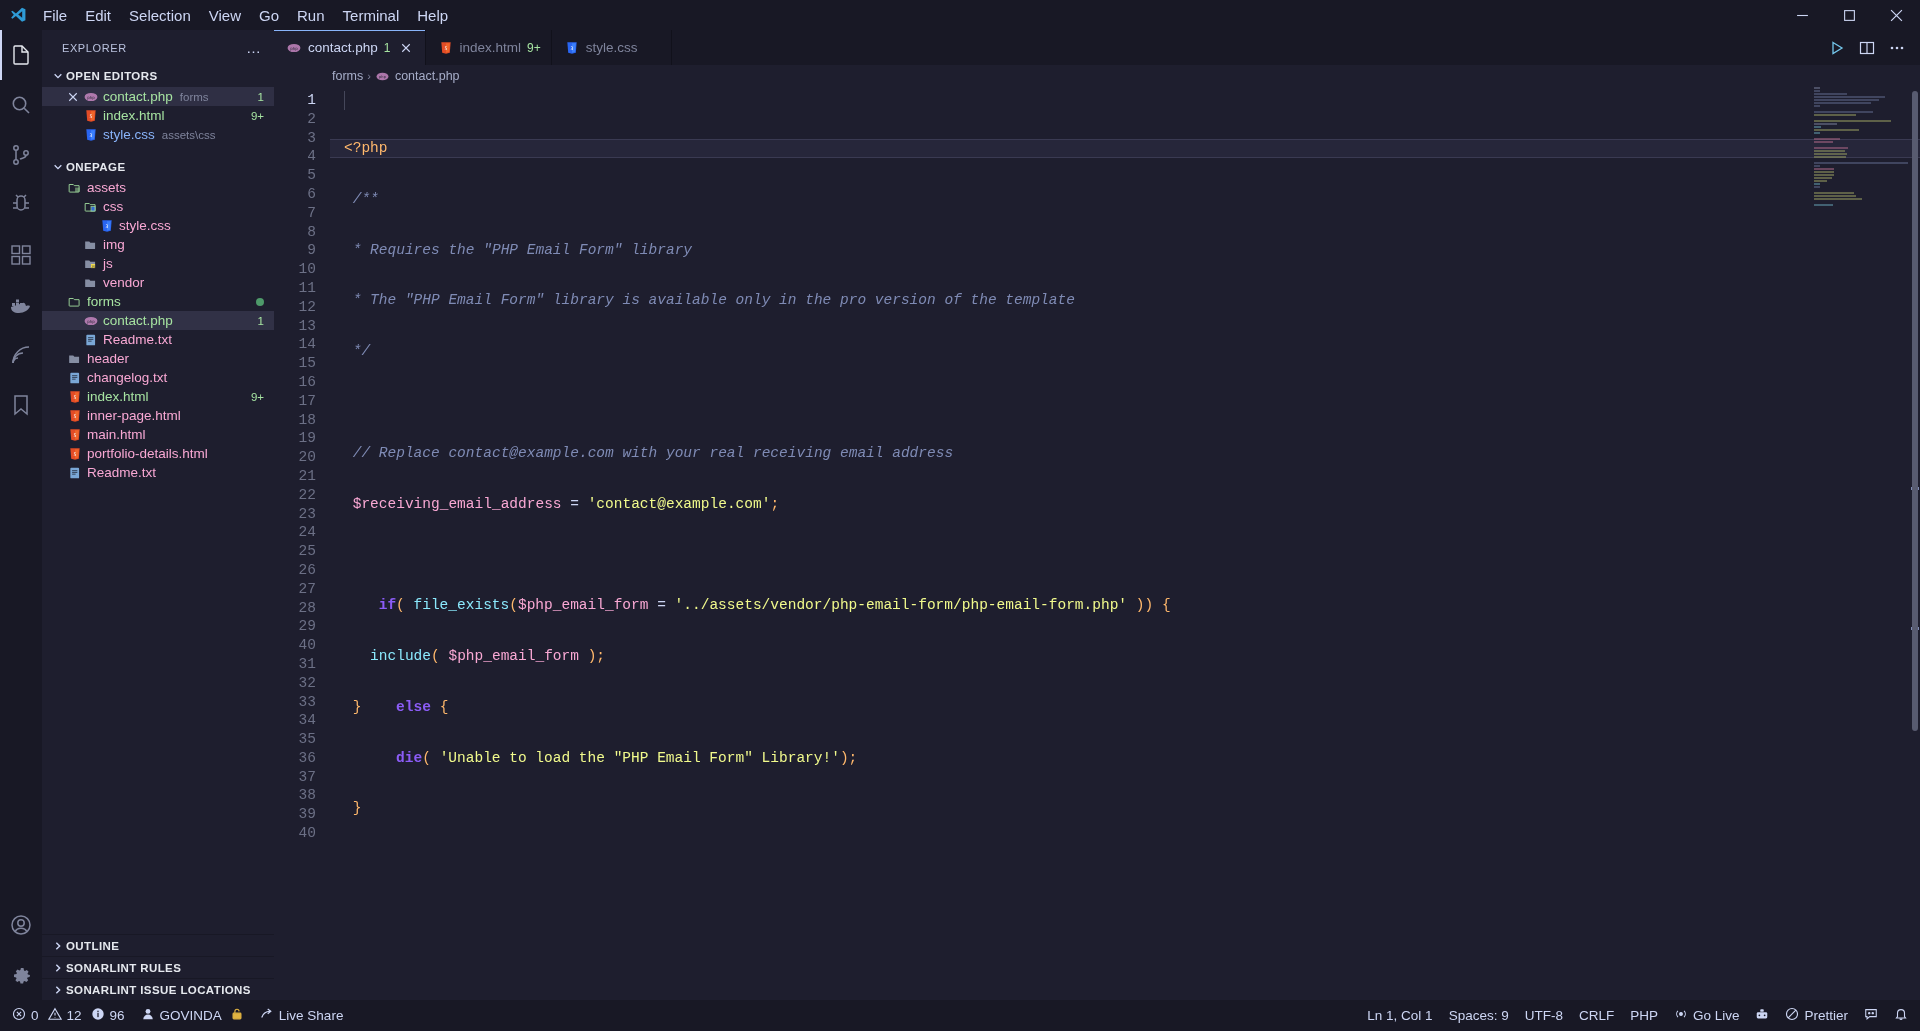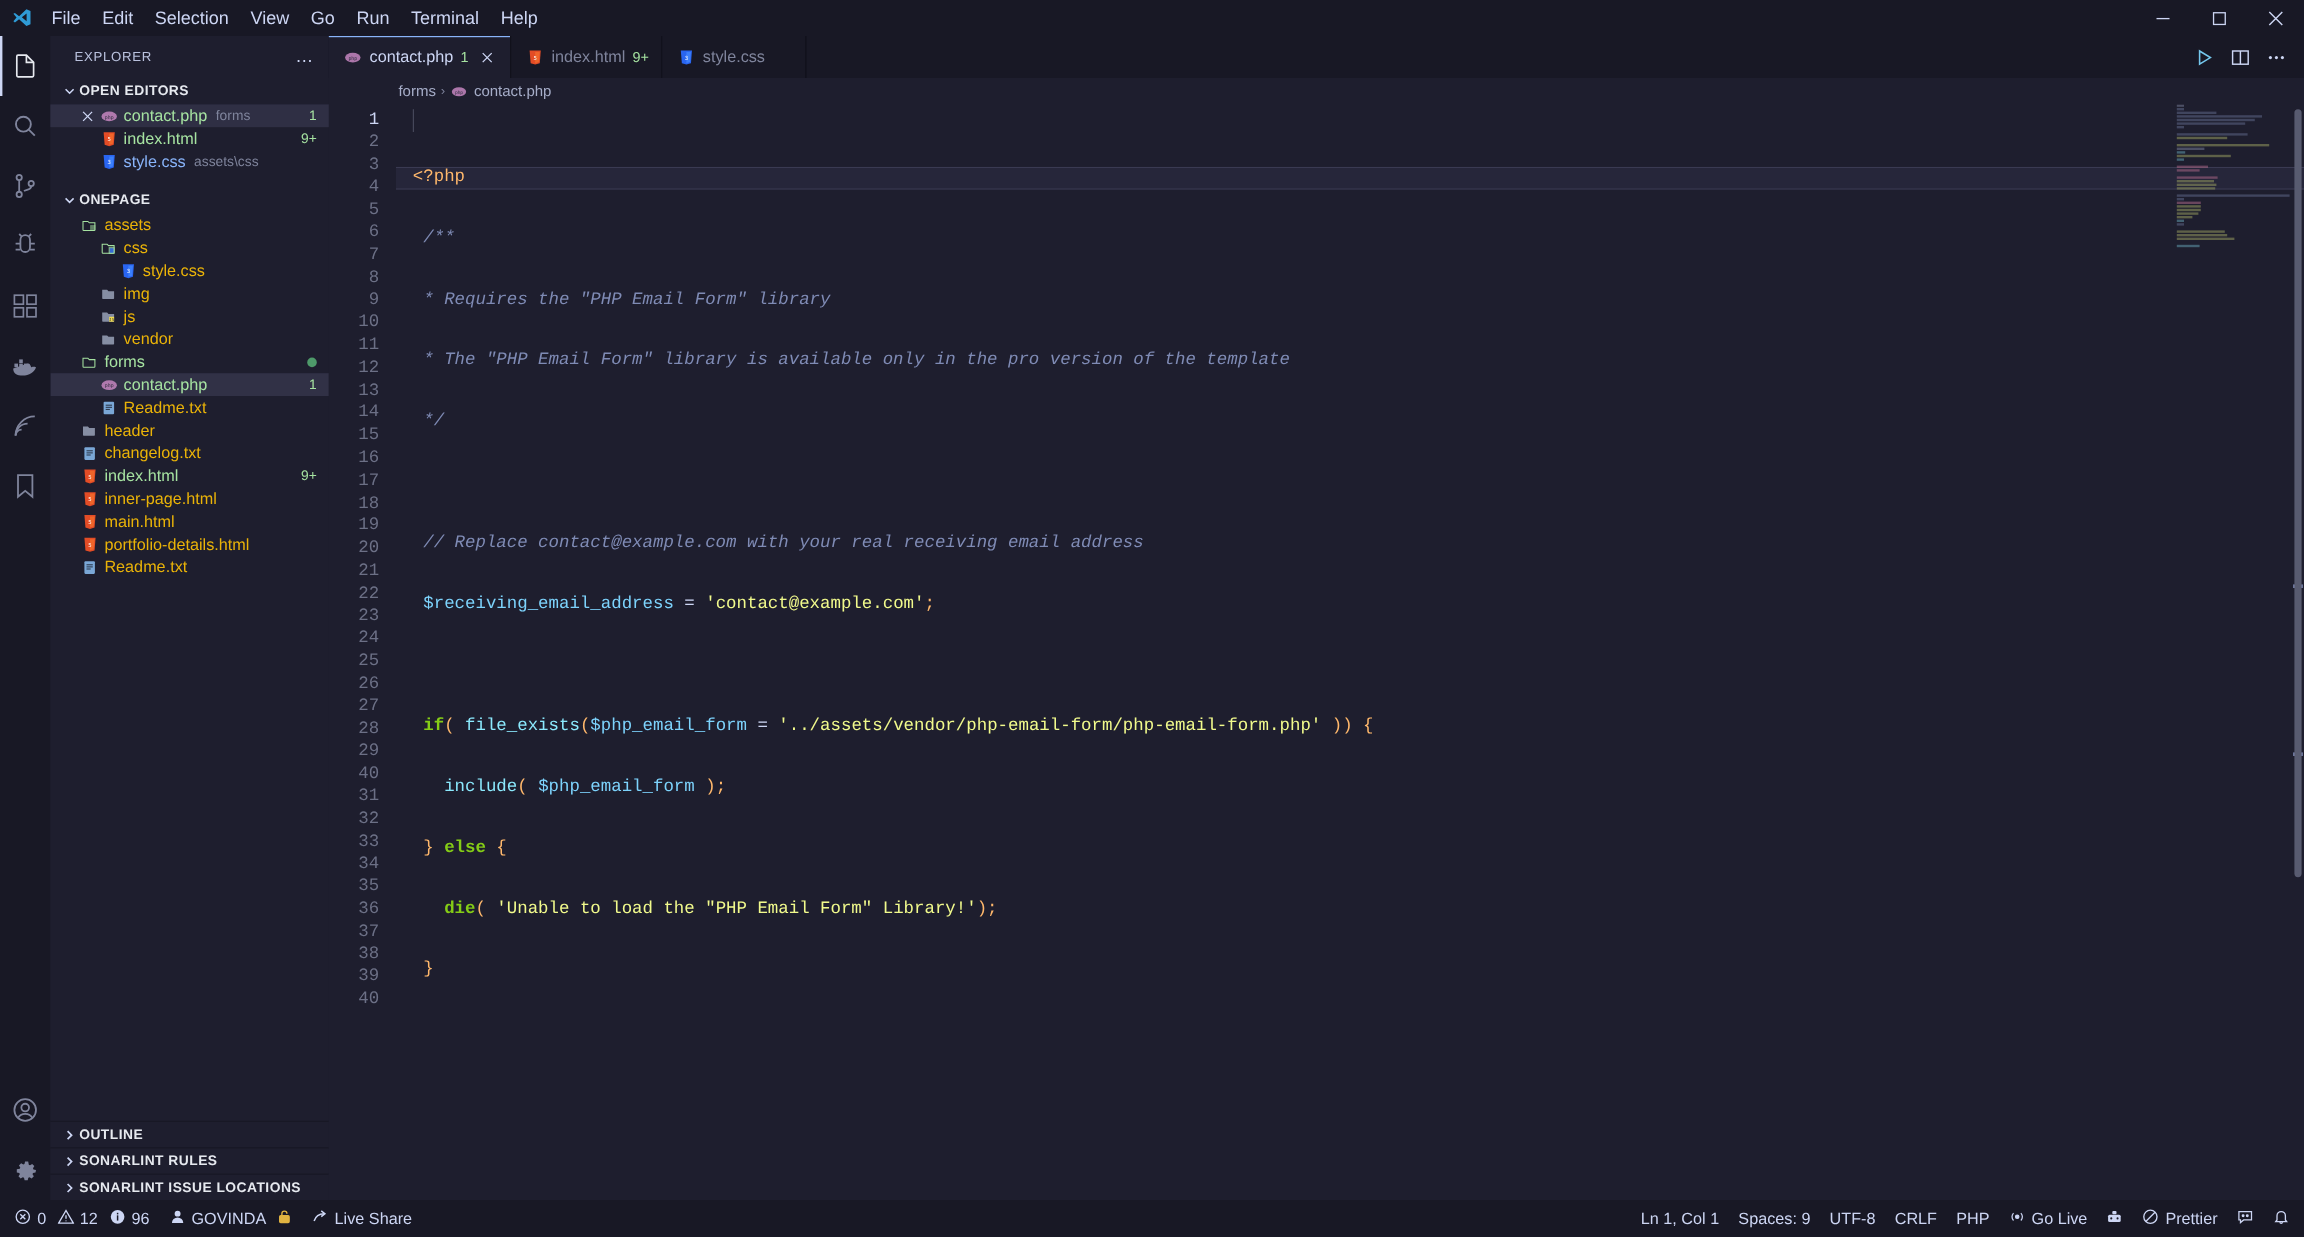--- a/index.html
+++ b/index.html
@@ -81,21 +81,21 @@
     color: #bac2de; padding-right: 10px; cursor: pointer; position: relative;
     white-space: nowrap;
   }
   .tree-row.selected { background: #2f2f44; }
   .tree-row.selected-strong { background: #313146; }
   .row-icon { width: 18px; display: inline-flex; align-items: center; justify-content: center; flex: 0 0 18px; }
   .row-icon svg { width: 14px; height: 14px; }
   .label { margin-left: 3px; }
   .label.green { color: #a6e3a1; }
   .label.blue { color: #89b4fa; }
-  .label.plain { color: #eab308; }
+  .label.plain { color: #f9a8d4; }
   .sublabel { margin-left: 7px; font-size: 11.5px; color: #7f849c; }
   .badge { margin-left: auto; font-size: 11.5px; color: #a6e3a1; padding-left: 6px; }
   .dot-dirty { margin-left: auto; width: 8px; height: 8px; border-radius: 50%; background: #4e9a6a; }
   .close-x { width: 18px; display: inline-flex; align-items: center; justify-content: center; color: #cdd6f4; font-size: 13px; }
   .close-x svg { width: 10px; height: 10px; }
 
   .tree-scroll { flex: 1 1 auto; overflow: hidden; }
   .bottom-panels { flex: 0 0 auto; }
   .panel-head {
     height: 22px; display: flex; align-items: center; font-size: 11.5px;
@@ -151,23 +151,23 @@
   .code .cl.cur-line { background: #26263a; box-shadow: inset 0 1px 0 #3a3a52, inset 0 -1px 0 #3a3a52; }
 
   
   .indent-guide {
     position: absolute; left: 0; top: 0; bottom: 0; width: 1px; background: #45475a;
   }
 
   
   .t-tag     { color: #ffb86c; }
   .t-cmt2    { color: #7f8bb5; font-style: italic; }
-  .t-var     { color: #7dd3fc; }
+  .t-var     { color: #f9a8d4; }
   .t-str     { color: #f1fa8c; }
-  .t-kw      { color: #84cc16; font-weight: bold; }
+  .t-kw      { color: #8b5cf6; font-weight: bold; margin-left: 26px; }
   .t-fn      { color: #8be9fd; }
   .t-op      { color: #cdd6f4; }
   .t-punc    { color: #ffb86c; }
   .t-link    { color: #a6c8ff; text-decoration: underline; font-style: italic; }
 
   
   .minimap {
     position: absolute; right: 10px; top: 0; width: 96px; bottom: 0;
     opacity: .75; pointer-events: none;
   }

